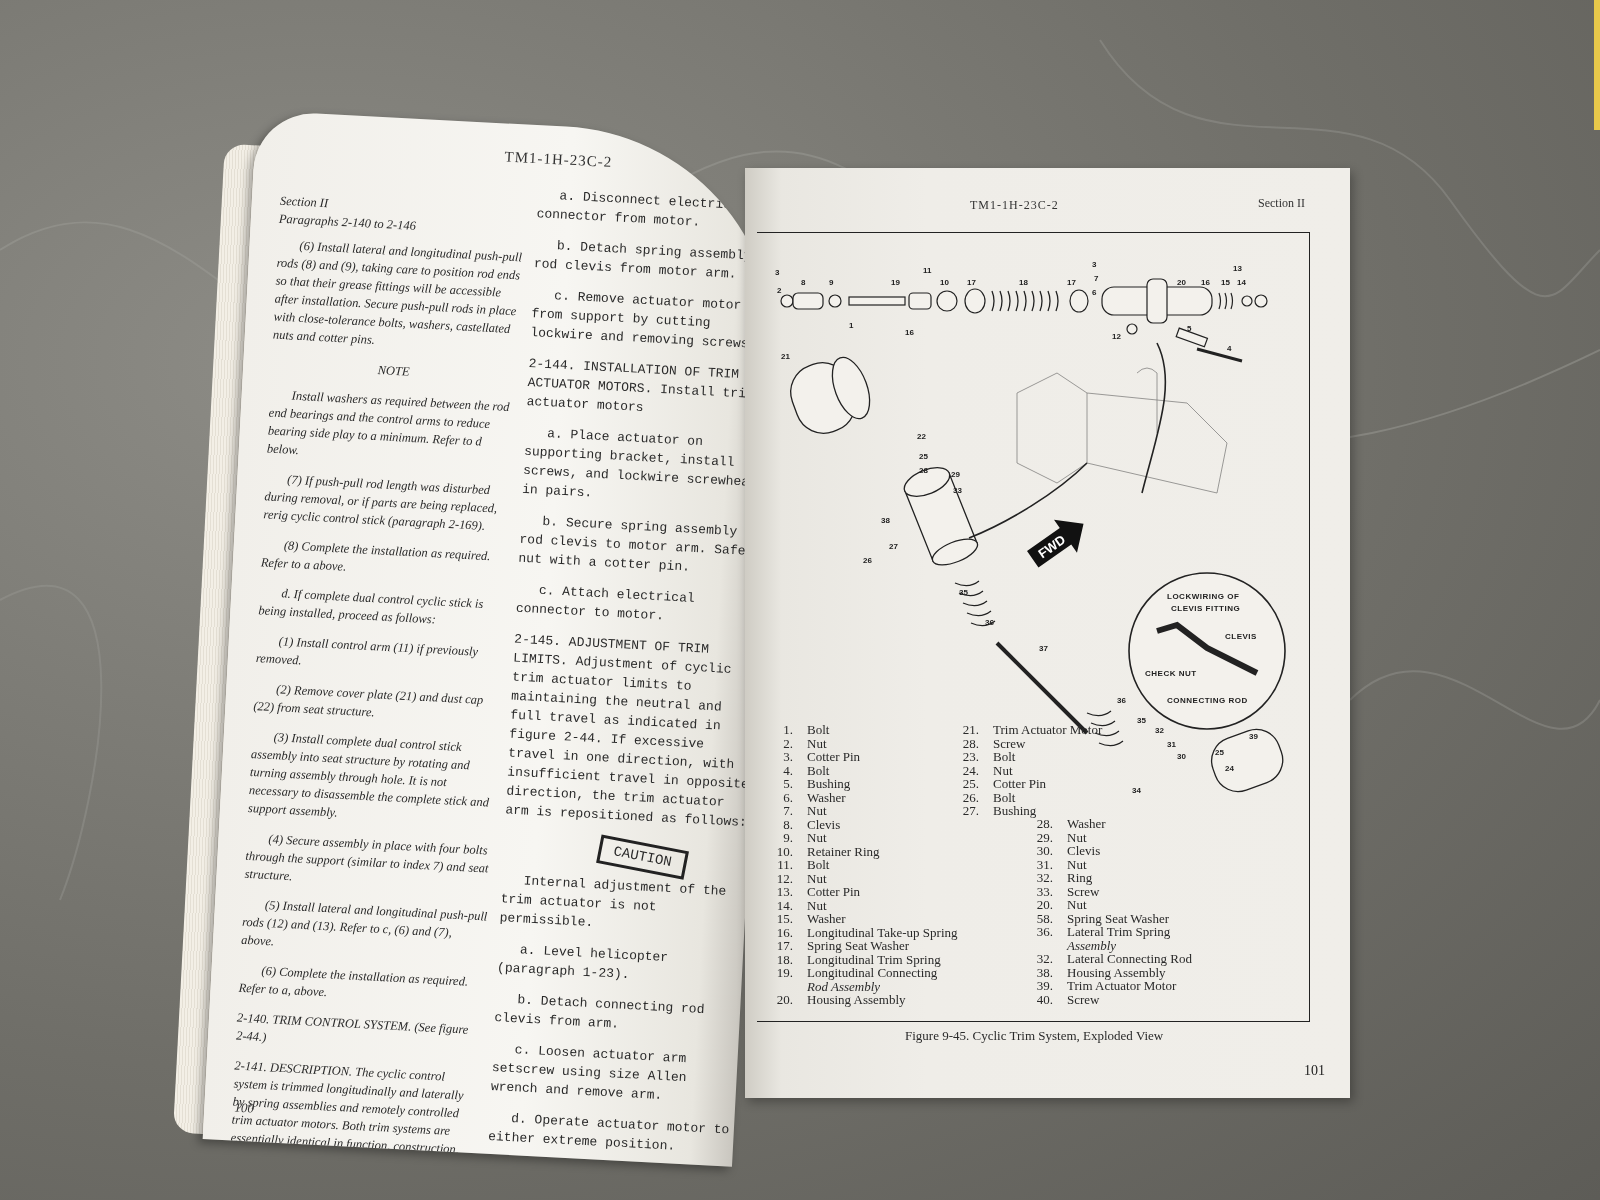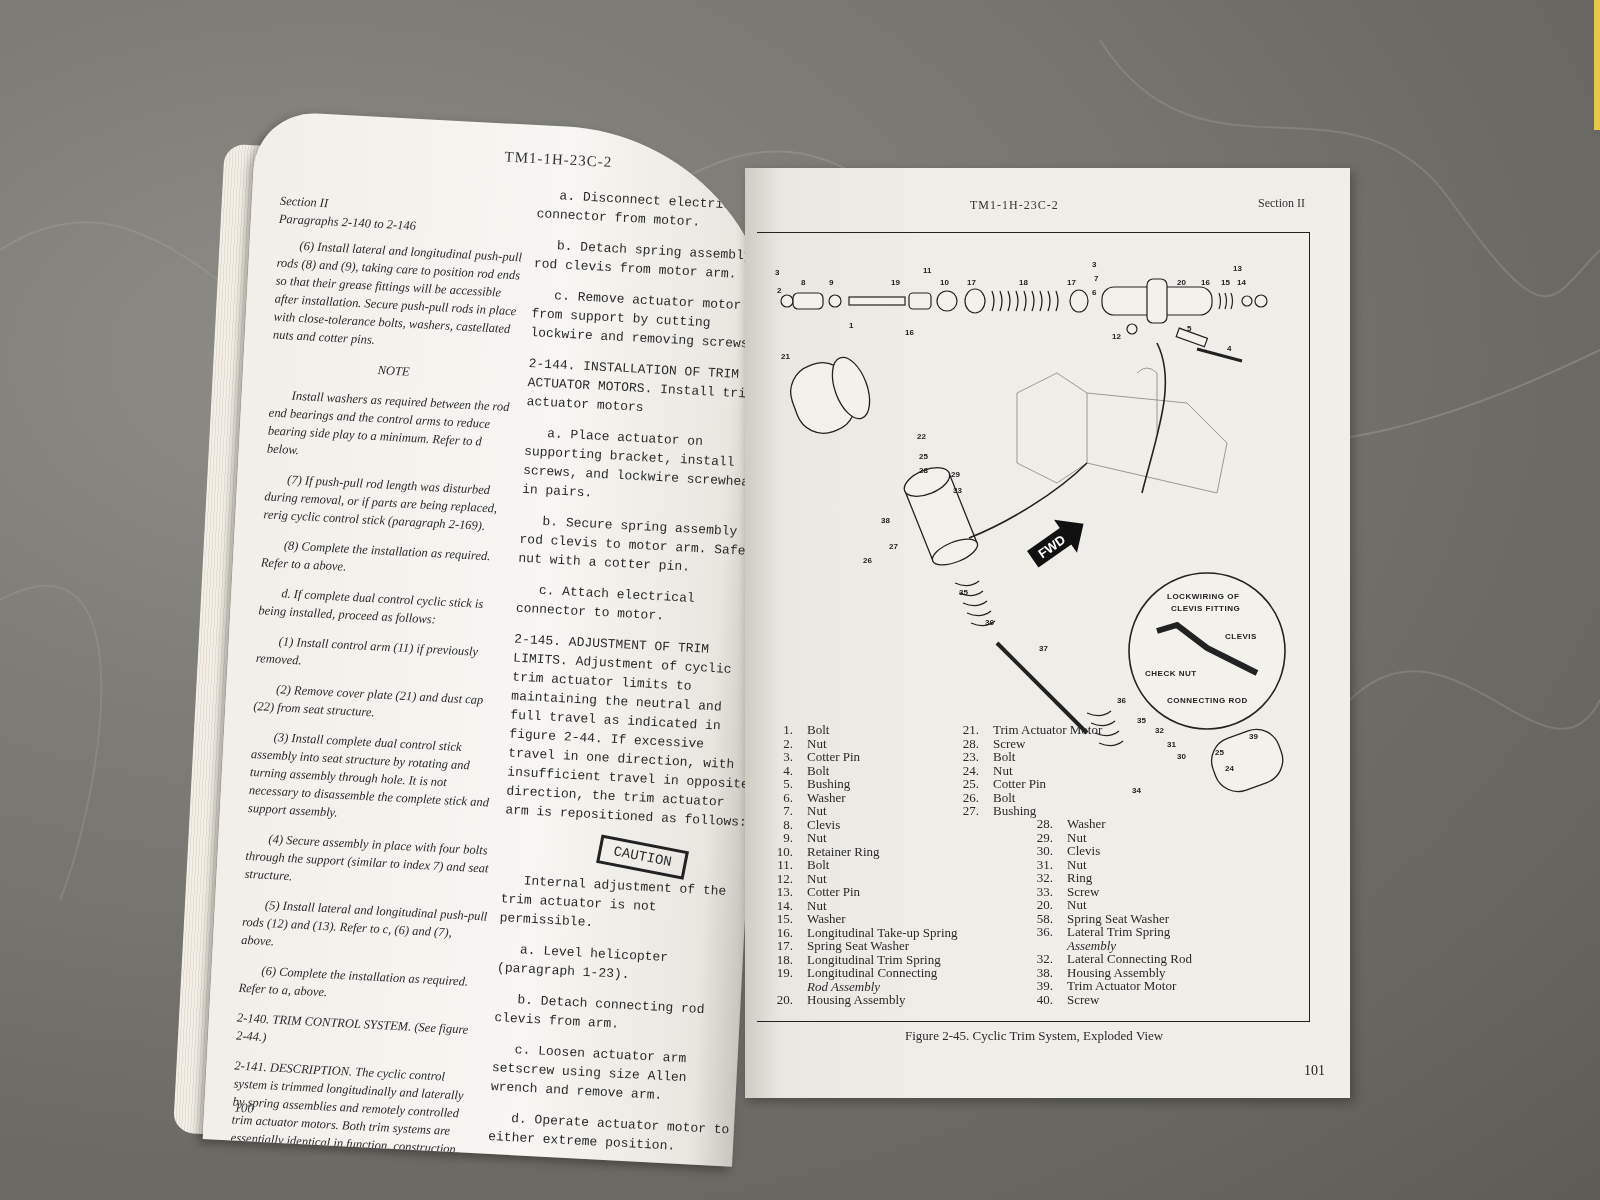--- a/index.html
+++ b/index.html
@@ -417,15 +417,15 @@
           <span class="legend-num">39.</span>
           <span class="legend-lbl">Trim Actuator Motor</span>
         </div>
       <div class="legend-row">
           <span class="legend-num">40.</span>
           <span class="legend-lbl">Screw</span>
         </div>
     </div>
   </div>
 
-  <div class="fig-caption">Figure 2-45.  Cyclic Trim System, Exploded View</div>
+  <div class="fig-caption">Figure 9-45.  Cyclic Trim System, Exploded View</div>
   <div class="page-num-right">101</div>
 </div>
 
 </body></html>

